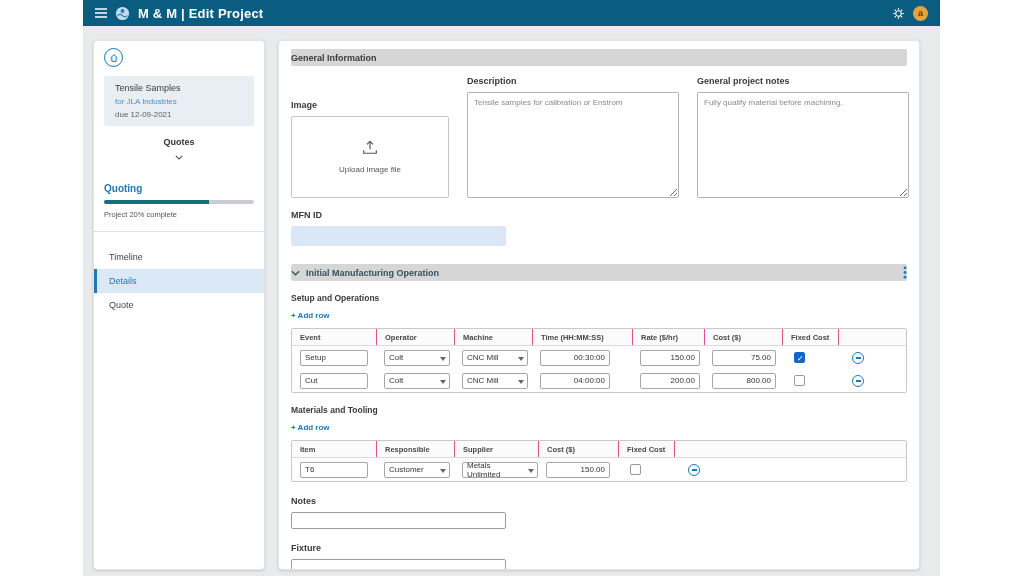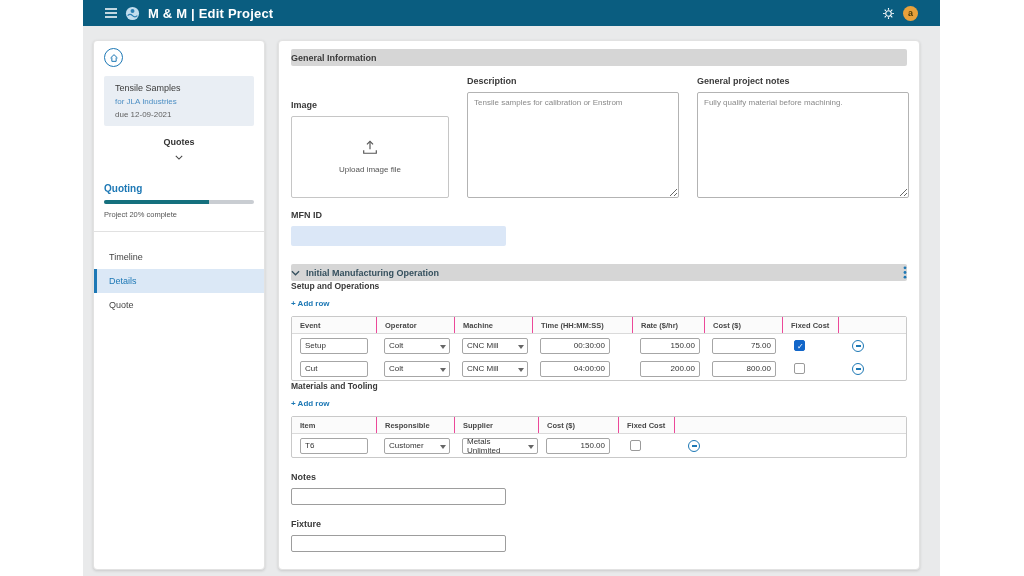--- a/index.html
+++ b/index.html
@@ -4,21 +4,21 @@
 <title>M &amp; M | Edit Project</title>
 <style>
   * { margin:0; padding:0; box-sizing:border-box; }
   html,body { width:1024px; height:576px; background:#ffffff;
     font-family:"Liberation Sans","DejaVu Sans",sans-serif; }
   .page { position:relative; width:1024px; height:576px; background:#fff; overflow:hidden; }
   .app  { position:absolute; left:83px; top:0; width:857px; height:576px; background:#e9eaeb; }
 
   
   .topbar { position:absolute; left:0; top:0; width:100%; height:26px;
-    background:var(--header-bg,#0a5d80); display:flex; align-items:center; padding:0 22px; gap:8px; }
+    background:var(--header-bg,#0a5d80); display:flex; align-items:center; padding:0 12px; gap:8px; }
   .menu-btn { display:flex; align-items:center; cursor:pointer; }
   .logo { display:flex; align-items:center; }
   .app-title { color:#fff; font-size:13px; font-weight:bold; letter-spacing:.2px; }
   .spacer { flex:1; }
   .gear-btn { display:flex; align-items:center; cursor:pointer; }
   .avatar { width:15px; height:15px; border-radius:50%; background:var(--avatar-bg,#e9a13b);
     color:#4e3a06; font-size:9px; font-weight:bold; display:flex; align-items:center;
     justify-content:center; cursor:pointer; }
 
   
@@ -65,21 +65,21 @@
     display:flex; flex-direction:column; align-items:center; justify-content:center; gap:6px; cursor:pointer; }
   .upload-text { font-size:8px; color:#555; }
   textarea.gen { margin-top:6px; width:212px; height:106px; border:1px solid #b3b3b3; border-radius:2px;
     font-size:8px; color:#8a8a8a; padding:5px 6px; font-family:inherit; line-height:1.35; }
   .mfn-label { display:block; margin-top:12px; font-size:9px; font-weight:bold; color:#3a3a3a; }
   .mfn-input { display:block; margin-top:6px; width:215px; height:20px;
     background:var(--mfn-input-bg,#dbe7f7); border:none; border-radius:2px;
     font-size:8px; padding:0 6px; color:#333; font-family:inherit; }
 
   
-  .sub-title { font-size:8.5px; font-weight:bold; color:#3a3a3a; }
+  .sub-title { margin-top:12px; font-size:8.5px; font-weight:bold; color:#3a3a3a; }
   .add-row { display:inline-block; margin-top:8px; font-size:8px; font-weight:bold;
     color:var(--accent-blue,#1d78b5); cursor:pointer; text-decoration:none; }
   .table { margin-top:6px; border:1px solid #c9c9c9; border-radius:2px; background:#fff; }
   .t-head { display:flex; height:17px; align-items:stretch; border-bottom:1px solid #dadada; background:#fbfbfb; }
   .t-head .c { font-size:7.5px; font-weight:bold; color:#474747; padding-left:8px;
     display:flex; align-items:center; }
   .t-head .c + .c { border-left:1px solid #ec4899;text-align:center; }
   .t-row { display:flex; align-items:center; height:23px; }
   .t-row .c { padding-left:8px; display:flex; align-items:center; }
   .c-event,.c-item { width:84px; }

